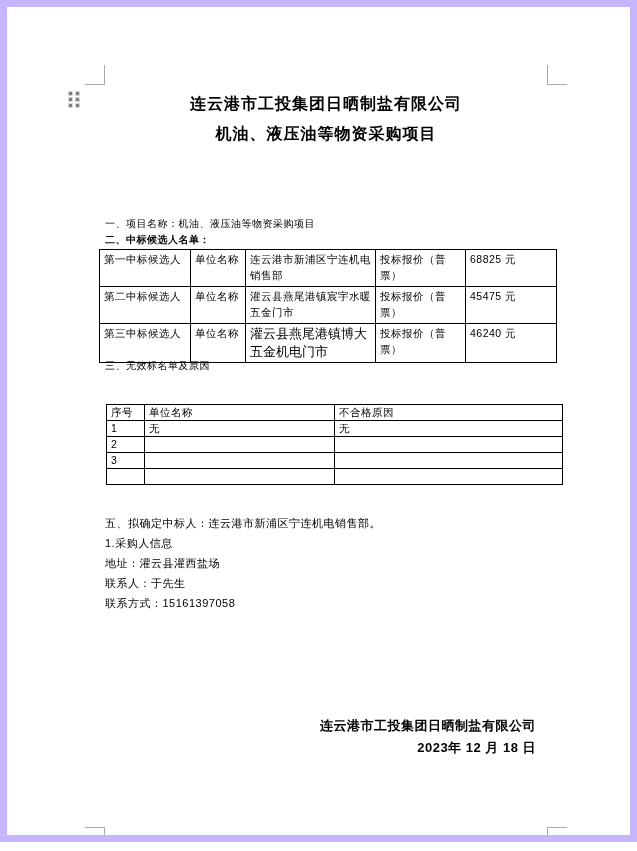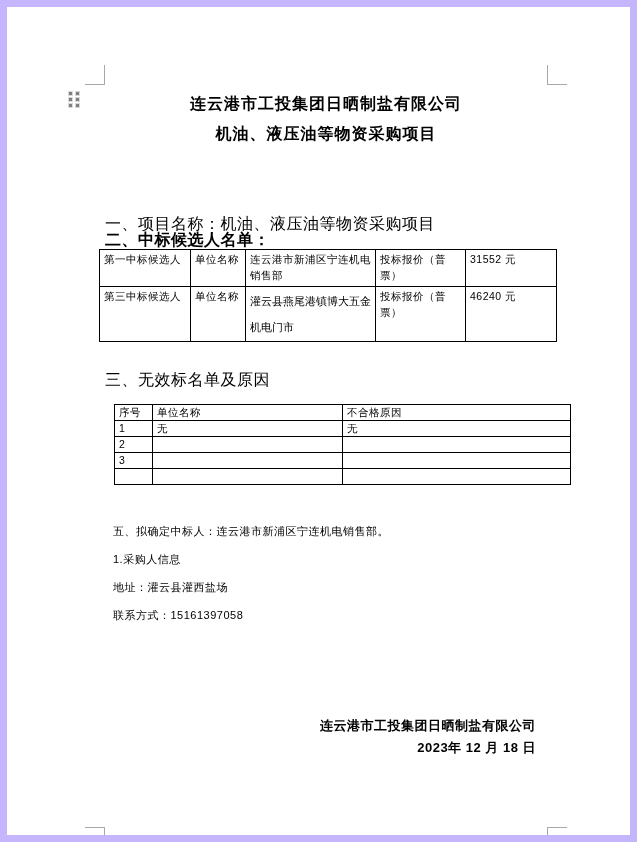--- a/index.html
+++ b/index.html
@@ -15,33 +15,33 @@
   .mark-bl { left:78px; top:820px; border-right:1px solid #a8a8a8; border-top:1px solid #a8a8a8; }
   .mark-br { left:540px; top:820px; border-left:1px solid #a8a8a8;  border-top:1px solid #a8a8a8; }
   
   .dots { position:absolute; left:62px; top:85px; display:grid;
           grid-template-columns:3px 3px; grid-auto-rows:3px; column-gap:4px; row-gap:3px; }
   .dots span { width:3px; height:3px; background:#7f7f7f; box-shadow:0 0 0 1px #d9d9d9; }
 
   .title-block { position:absolute; left:98px; top:82px; width:442px;
                  text-align:center; font-weight:bold; font-size:16px; line-height:30px;
                  letter-spacing:1px; }
-  .para { position:absolute; left:98px; font-size:16px; line-height:14px; letter-spacing:0.5px; }
+  .para { position:absolute; left:98px; font-size:10px; line-height:14px; letter-spacing:0.5px; }
 
   table { border-collapse:collapse; table-layout:fixed; position:absolute; font-size:10.5px;border-radius:31px; }
   td, th { border:1px solid #000; padding:1px 4px; vertical-align:top; text-align:left;
            font-weight:normal; line-height:16px; letter-spacing:0.5px; overflow:hidden; }
   .t-candidates { left:92px; top:242px; width:457px; }
   .t-candidates td { height:34px; }
-  .t-candidates .c-company-big { font-size:11px; line-height:26px; letter-spacing:0; }
-  .t-invalid { left:107px; top:397px; width:456px; }
+  .t-candidates .c-company-big { font-size:13px; line-height:18px; letter-spacing:0; }
+  .t-invalid { left:99px; top:397px; width:456px; }
   .t-invalid td, .t-invalid th { height:13px; line-height:13px; }
 
   .lower { position:absolute; left:98px; top:507px; width:447px; font-size:11px; line-height:20px; letter-spacing:0.5px; }
-  .lower p { margin:8px; }
+  .lower p { margin:0; }
   .lower .tight { line-height:19px; }
 
   .signature { position:absolute; right:94px; top:708px; text-align:right;
                font-weight:bold; font-size:13px; line-height:22px; letter-spacing:0.5px; }
 </style>
 </head>
 <body>
 
 <div class="page">
 
@@ -74,33 +74,40 @@
         <col style="width:130px">
         <col style="width:90px">
         <col style="width:91px">
       </colgroup>
     <tbody>
       <tr>
         <td>第一中标候选人</td>
         <td>单位名称</td>
         <td>连云港市新浦区宁连机电销售部</td>
         <td>投标报价（普票）</td>
-        <td>31552 元</td>
+        <td>68825 元</td>
+      </tr>
+      <tr>
+        <td>第二中标候选人</td>
+        <td>单位名称</td>
+        <td>灌云县燕尾港镇宸宇水暖五金门市</td>
+        <td>投标报价（普票）</td>
+        <td>45475 元</td>
       </tr>
       <tr>
         <td>第三中标候选人</td>
         <td>单位名称</td>
         <td class="c-company-big">灌云县燕尾港镇博大五金机电门市</td>
         <td>投标报价（普票）</td>
         <td>46240 元</td>
       </tr>
     </tbody>
   </table>
 
-  <div class="para" style="top:366px;">三、无效标名单及原因</div>
+  <div class="para" style="top:352px;">三、无效标名单及原因</div>
 
   <table class="t-invalid">
     <colgroup>
         <col style="width:38px">
         <col style="width:190px">
         <col style="width:228px">
       </colgroup>
     <tbody>
       <tr>
         <th>序号</th>
@@ -127,20 +134,21 @@
         <td></td>
         <td></td>
       </tr>
     </tbody>
   </table>
 
   <div class="lower">
     <p class="tight">五、拟确定中标人：连云港市新浦区宁连机电销售部。</p>
     <p>1.采购人信息</p>
     <p>地址：灌云县灌西盐场</p>
+    <p>联系人：于先生</p>
     <p>联系方式：15161397058</p>
   </div>
 
   <div class="signature">
     <div>连云港市工投集团日晒制盐有限公司</div>
     <div>2023年 12 月 18 日</div>
   </div>
 
 </div>
 

